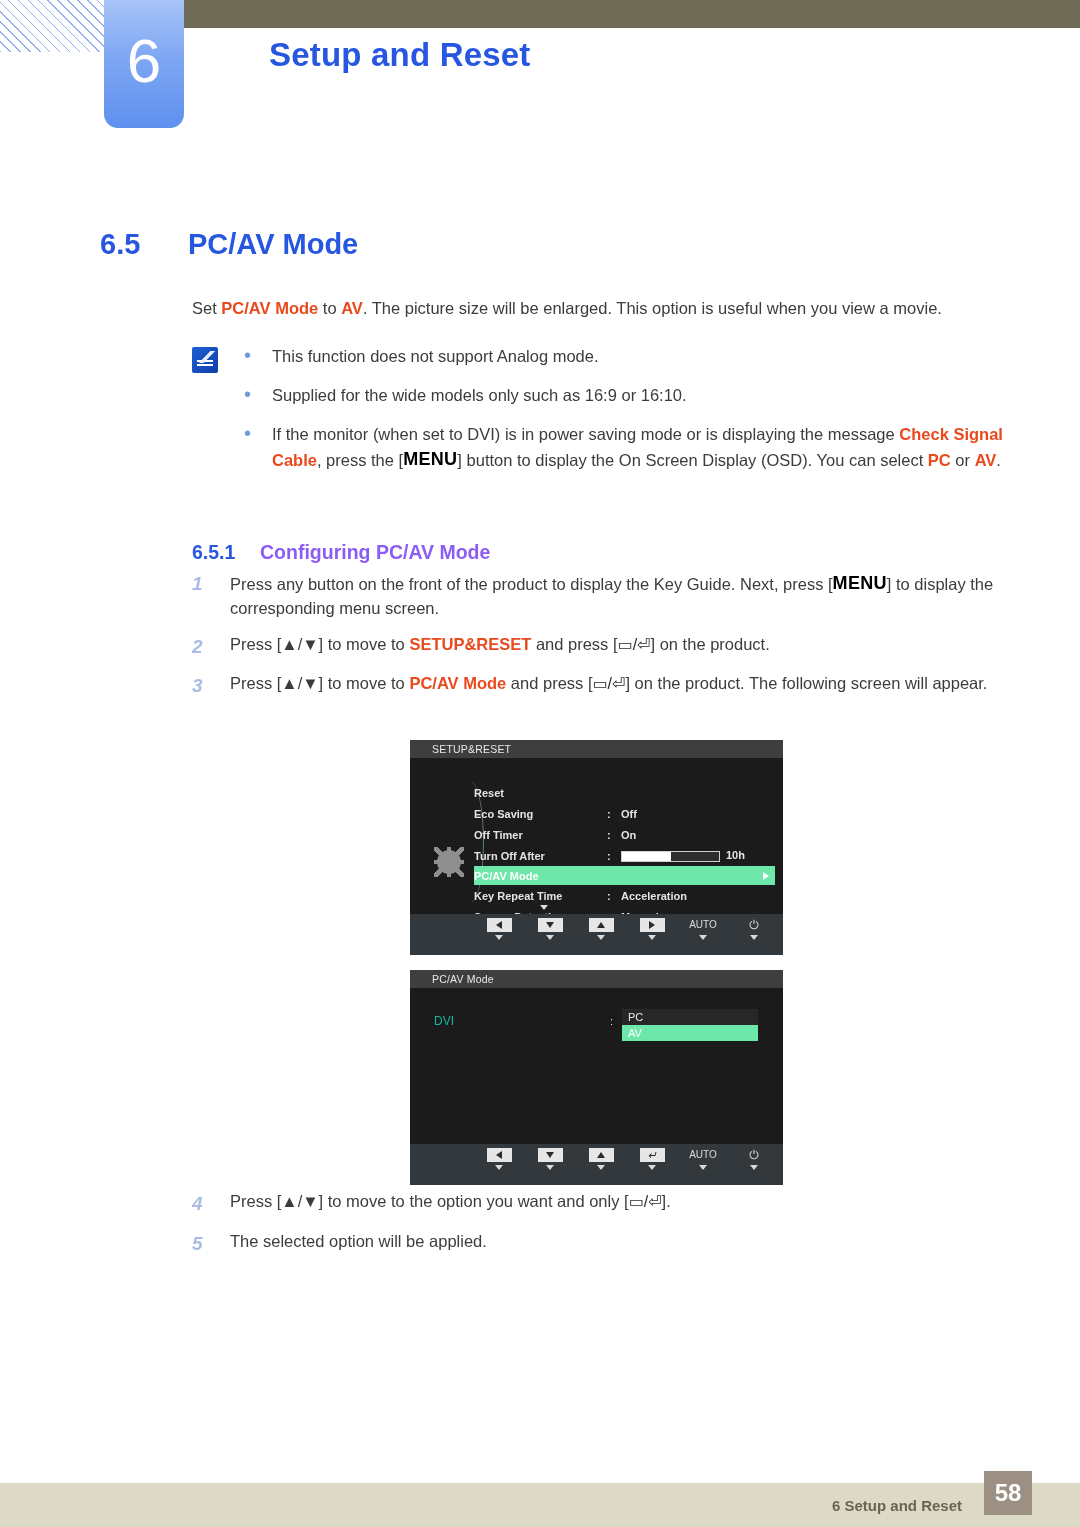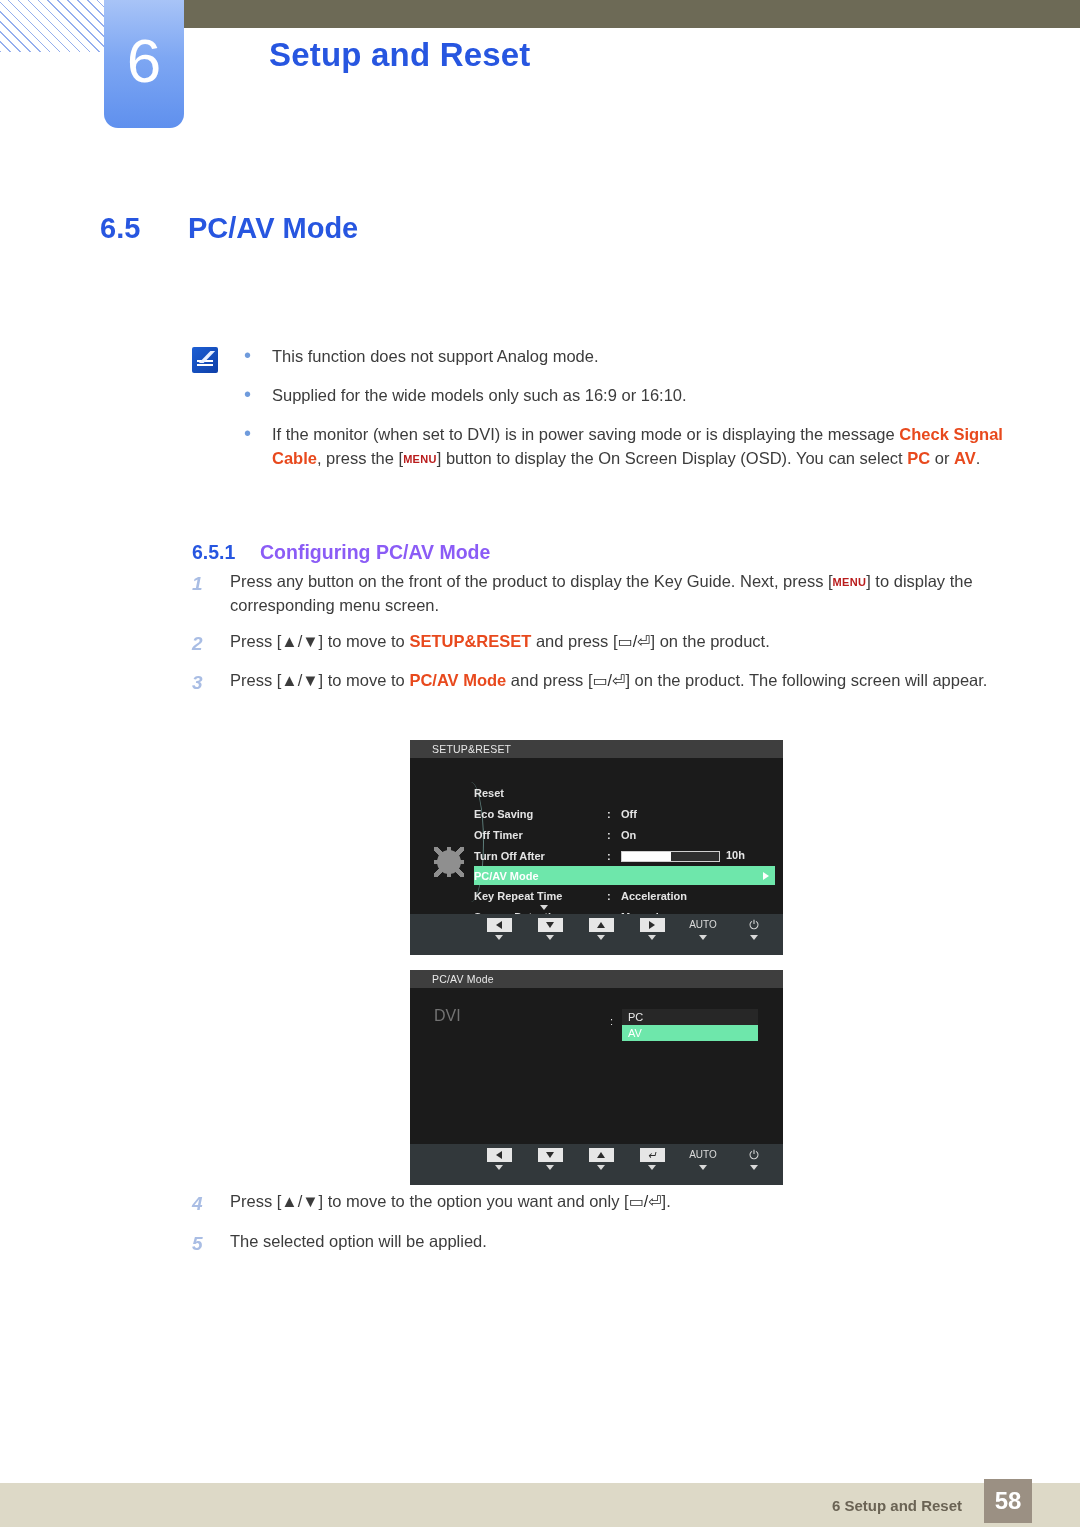--- a/index.html
+++ b/index.html
@@ -32,21 +32,21 @@
   .chap-num {
     color:#ffffff; font-size:62px; font-weight:400; line-height:1;
     margin-top:-6px;
   }
   .chap-title {
     position:absolute; left:222px; top:36px;
     color:#2756e0; font-size:33px; font-weight:bold; letter-spacing:.2px;margin-left:47px;
   }
 
   
-  .sec-head { position:absolute; left:100px; top:212px; display:flex; }
+  .sec-head { position:absolute; left:100px; top:228px; display:flex; }
   .sec-num { color:#2756e0; font-size:29px; font-weight:bold; width:88px; }
   .sec-name { color:#2756e0; font-size:29px; font-weight:bold; }
 
   
   .intro {
     position:absolute; left:192px; top:297px; width:825px;
     font-size:16.5px; color:#3c3c3c; line-height:1.45;
   }
   .o { color:#e8491d; font-weight:bold; }
 
@@ -79,21 +79,21 @@
 
   .steps { position:absolute; left:192px; top:570px; width:830px; }
   .step { display:flex; margin-bottom:12px; }
   .step-n {
     color:#a9bde4; font-size:19px; font-style:italic; font-weight:bold;
     width:38px; flex:0 0 38px; line-height:1.45;
   }
   .step-t { font-size:16.5px; color:#3c3c3c; line-height:1.45; flex:1; }
 
   .kbd {
-    font-weight:bold; font-size:11px; color:#b91c1c;
+    font-weight:bold; font-size:18px; color:#000000;
     letter-spacing:.3px; vertical-align:1px;
   }
   .gly { font-size:16px; color:#2b2b2b; }
 
   .steps2 { position:absolute; left:192px; top:1190px; width:830px; }
 
   
   .osd { position:absolute; left:410px; width:373px; background:#1b1b1b; }
   .osd1 { top:740px; height:215px; }
   .osd2 { top:970px; height:215px; }
@@ -171,40 +171,40 @@
   .k-down .t{border-top:6px solid #2b2b2b;border-left:4px solid transparent;border-right:4px solid transparent;}
   .k-enter .t{ font-size:11px; color:#2b2b2b; line-height:11px; width:auto;height:auto;}
   .keytxt { font-size:10px; color:#dcdcdc; line-height:14px; }
   .keypow { font-size:12px; color:#dcdcdc; line-height:14px; }
   .keycap {
     width:0;height:0;margin:3px auto 0;
     border-top:5px solid #d9d9d9;
     border-left:4px solid transparent;border-right:4px solid transparent;
   }
 
-  .dvi { position:absolute; left:24px; top:19px; font-size:16px; color:#737373; }
+  .dvi { position:absolute; left:24px; top:26px; font-size:12px; color:#14b8a6; }
   .dvi-sep { position:absolute; left:200px; top:27px; font-size:11px; color:#e4e4e4; }
   .opt-wrap { position:absolute; left:212px; top:21px; width:136px; }
   .opt {
     height:16px; font-size:11px; color:#e8e8e8; padding-left:6px;
     display:flex; align-items:center; background:#272727;
   }
   .opt.sel { background:#6ee7ab; color:#ffffff; }
 
   
   .footer-bar {
     position:absolute; left:0; bottom:0; width:1080px; height:44px;
     background:#ddd9c7;
   }
   .footer-txt {
     position:absolute; right:118px; bottom:13px;
     font-size:15px; color:#6a6354; font-weight:bold;
   }
   .pagebox {
-    position:absolute; right:48px; bottom:4px; width:48px; height:44px;
+    position:absolute; right:48px; bottom:12px; width:48px; height:44px;
     background:#9b9083; color:#ffffff; font-size:24px; font-weight:bold;
     display:flex; align-items:center; justify-content:center;
   }
 </style>
 </head>
 <body>
 
 <div class="page">
 
   <div class="top-bar"></div>
@@ -212,20 +212,23 @@
   <div class="chap-box">
     <span class="chap-num">6</span>
   </div>
   <div class="chap-title">Setup and Reset</div>
 
   <div class="sec-head">
     <span class="sec-num">6.5</span>
     <span class="sec-name">PC/AV Mode</span>
   </div>
 
+  <div class="intro">
+    <span>Set </span><span class="o">PC/AV Mode</span><span> to </span><span class="o">AV</span><span>. The picture size will be enlarged. This option is useful when you view a movie.</span>
+  </div>
 
   <div class="note-icon"></div>
   <div class="bullets">
     <div class="bullet">
       <span class="dot">•</span>
       <span class="btxt">This function does not support Analog mode.</span>
     </div>
     <div class="bullet">
       <span class="dot">•</span>
       <span class="btxt">Supplied for the wide models only such as 16:9 or 16:10.</span>

